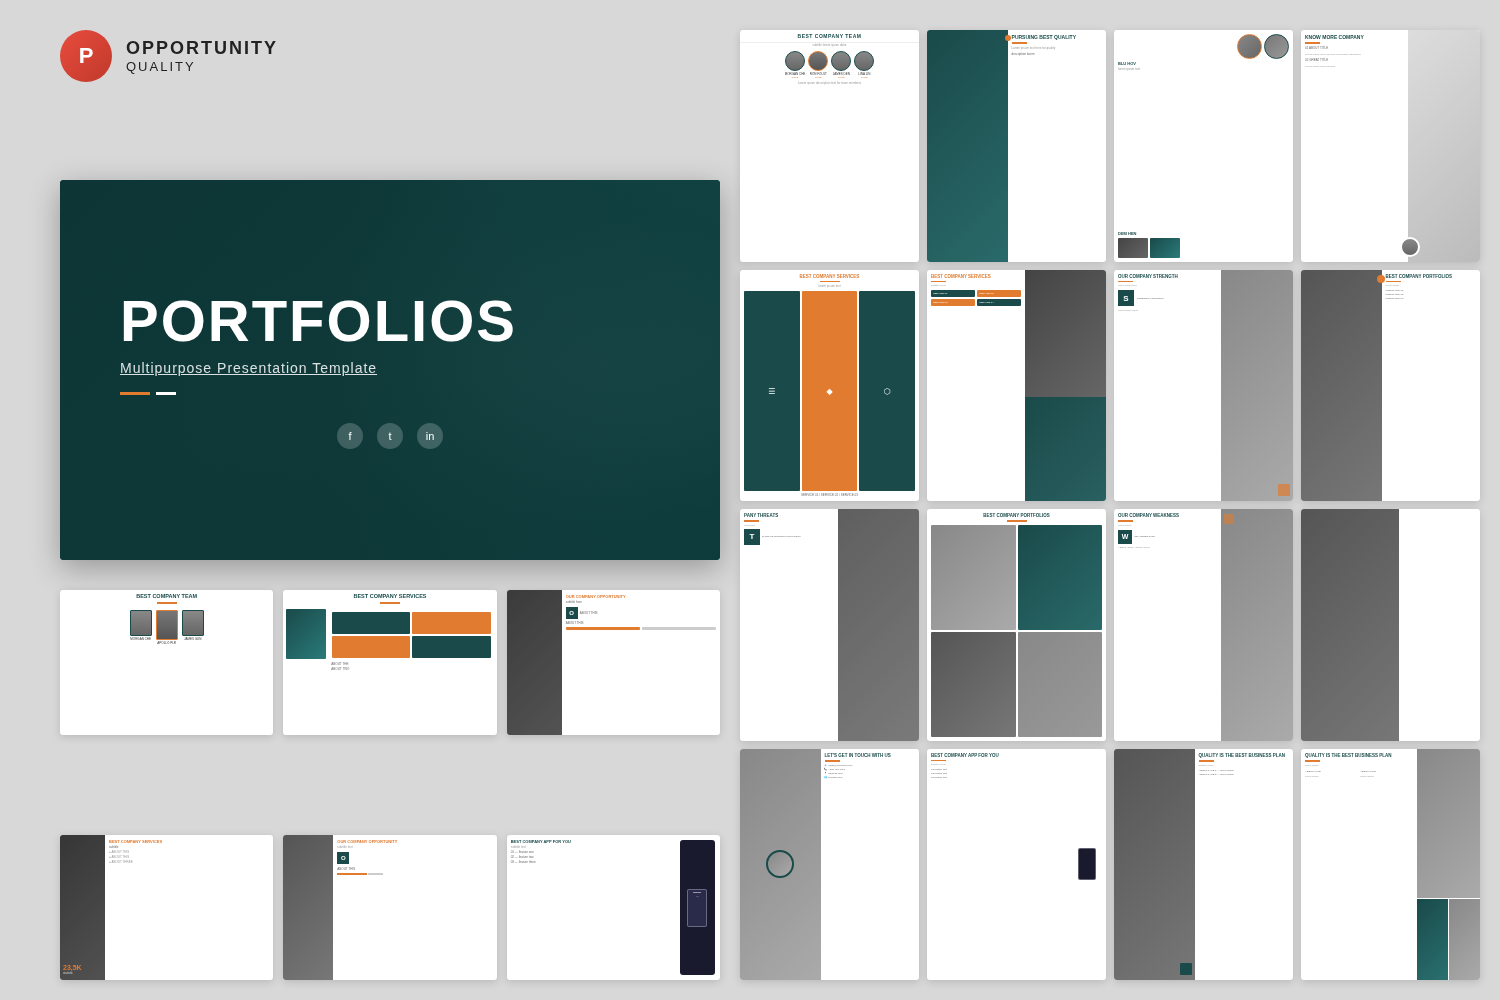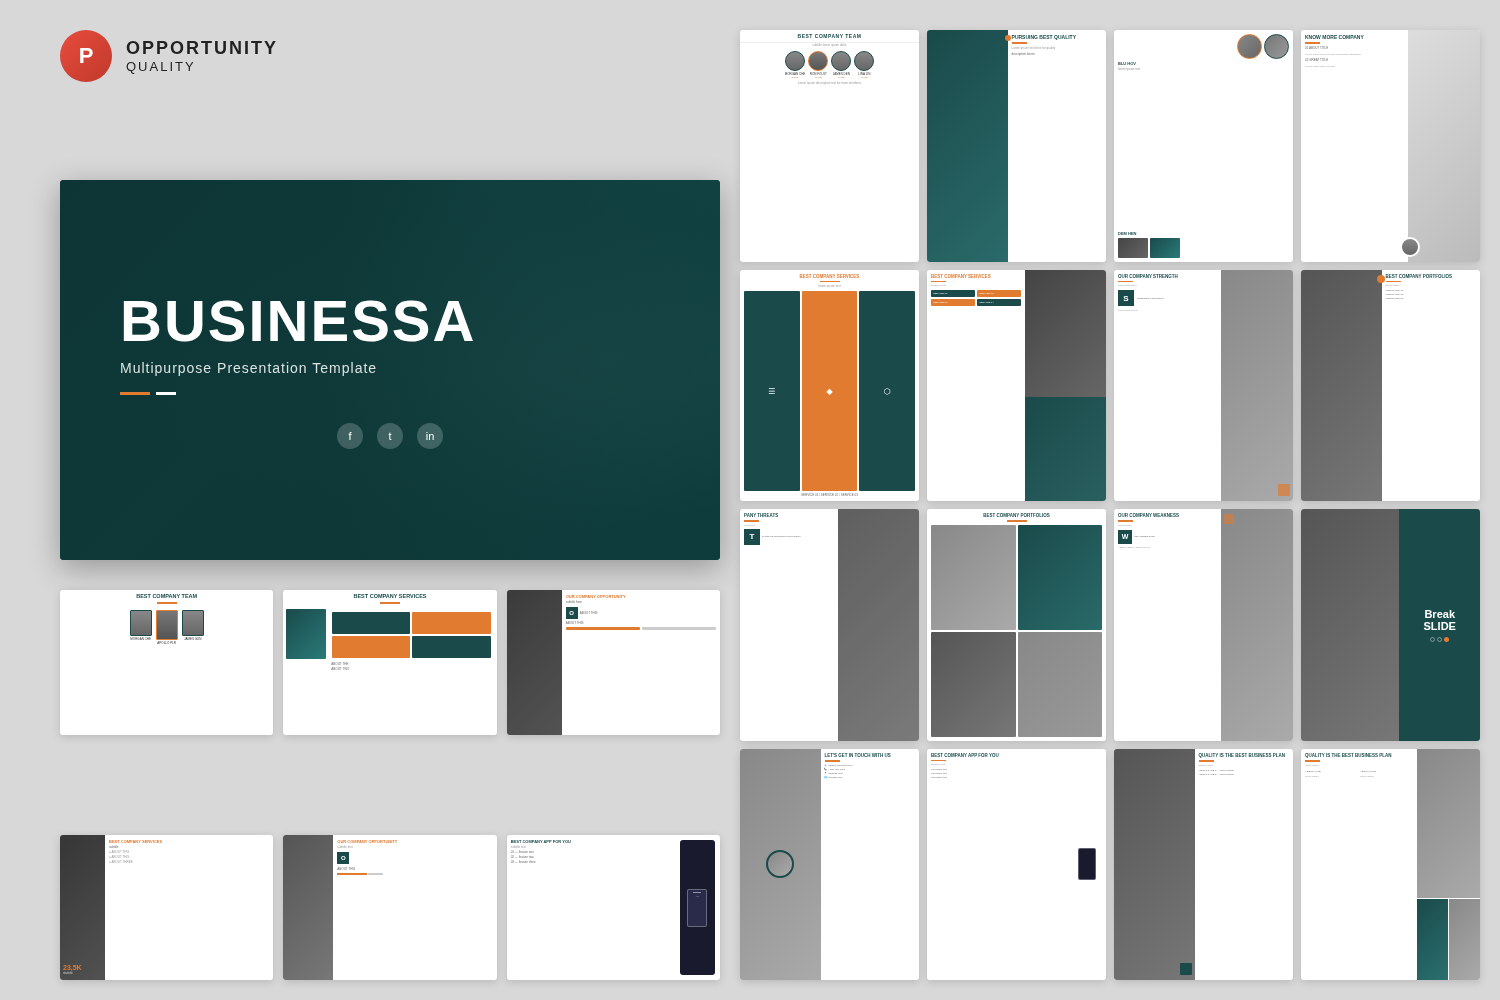--- a/index.html
+++ b/index.html
@@ -79,20 +79,21 @@
       color: white;
       letter-spacing: 2px;
       line-height: 1.0;
       margin-bottom: 10px;
     }
     .hero-subtitle {
       font-size: 14px;
       color: rgba(255,255,255,0.85);
       letter-spacing: 1px;
       margin-bottom: 16px;
+      text-decoration: underline;
     }
     .hero-divider {
       display: flex;
       gap: 6px;
       margin-bottom: 28px;
     }
     .hero-divider span {
       height: 3px;
       width: 30px;
       background: #e07b30;
@@ -246,21 +247,21 @@
     <div class="title">OPPORTUNITY</div>
     <div class="subtitle">QUALITY</div>
   </div>
 </div>
 
 <div class="hero-slide">
   <div class="hero-office-bg"></div>
 
   <div style="position:absolute;inset:0;background:linear-gradient(90deg,rgba(13,53,53,0.9) 40%, rgba(13,53,53,0.5) 100%)"></div>
   <div class="hero-content">
-    <div class="hero-title">BUSINESSA</div>
+    <div class="hero-title">PORTFOLIOS</div>
     <div class="hero-subtitle">Multipurpose Presentation Template</div>
     <div class="hero-divider">
       <span></span>
         <span></span>
     </div>
     <div class="hero-social">
       <div class="social-icon">f</div>
       <div class="social-icon">t</div>
       <div class="social-icon">in</div>
     </div>
@@ -580,28 +581,20 @@
       </div>
       <div style="width:40%;background:linear-gradient(135deg,#888,#aaa);position:relative">
         <div style="position:absolute;top:5px;left:3px;width:10px;height:10px;background:#e07b30;opacity:0.6"></div>
       </div>
     </div>
   </div>
 
   <div class="small-slide">
     <div style="display:flex;height:100%;position:relative;overflow:hidden">
       <div style="width:55%;background:linear-gradient(135deg,#555,#777)"></div>
-      <div style="flex:1;background:#1a4a4a;display:flex;align-items:center;justify-content:center;flex-direction:column;padding:6px">
-        <div style="font-size:11px;font-weight:900;color:white;text-align:center;line-height:1.1">Break<br>SLIDE</div>
-        <div style="display:flex;gap:2px;margin-top:5px">
-          <div style="width:5px;height:5px;border-radius:50%;border:1px solid rgba(255,255,255,0.4)"></div>
-          <div style="width:5px;height:5px;border-radius:50%;border:1px solid rgba(255,255,255,0.4)"></div>
-          <div style="width:5px;height:5px;border-radius:50%;background:#e07b30"></div>
-        </div>
-      </div>
     </div>
   </div>
 
   <div class="small-slide">
     <div style="display:flex;height:100%">
       <div style="width:45%;position:relative">
         <div style="width:100%;height:100%;background:linear-gradient(135deg,#888,#aaa)"></div>
         <div style="position:absolute;top:50%;left:50%;transform:translate(-50%,-50%);width:28px;height:28px;border-radius:50%;border:2px solid #1a4a4a;background:linear-gradient(135deg,#888,#aaa)"></div>
       </div>
       <div style="flex:1;padding:4px">

